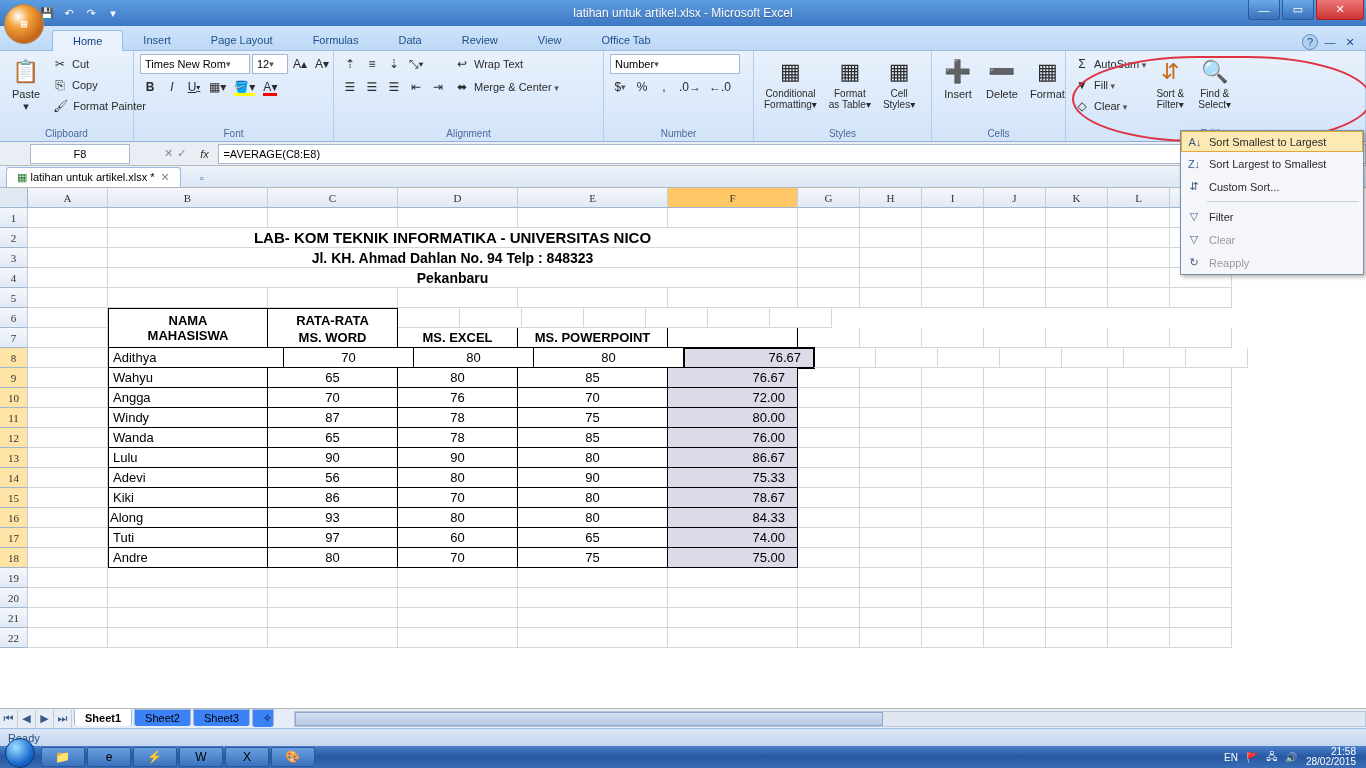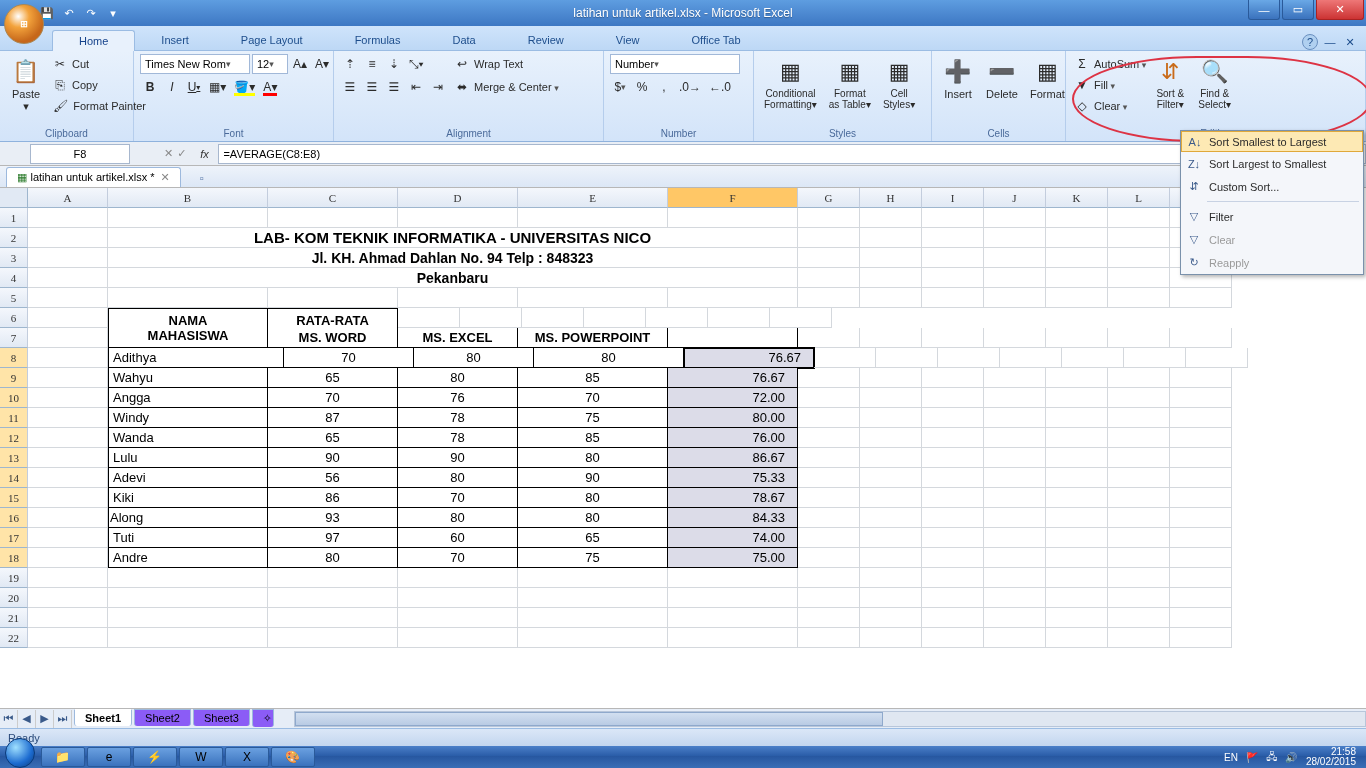--- a/index.html
+++ b/index.html
@@ -12,21 +12,21 @@
 .titlebar .title { position:absolute; left:50%; transform:translateX(-50%); font-size:12px; text-shadow:0 1px 1px rgba(0,0,0,.3);}
 .titlebar .winbtns { position:absolute; right:0; top:0; display:flex;}
 .titlebar .winbtns div { width:32px; height:20px; display:flex; align-items:center; justify-content:center; font-size:11px; color:#fff; background:linear-gradient(#6aa8e6,#3a72bd); border:1px solid #2a5a9a; border-top:none; border-radius:0 0 3px 3px; margin-right:2px;}
 .titlebar .winbtns .close { background:linear-gradient(#e77,#c33); border-color:#a22; width:48px;}
 
 
 .office-btn { position:absolute; left:4px; top:4px; width:40px; height:40px; border-radius:50%; background:radial-gradient(circle at 35% 30%, #fff, #f3a33c 30%, #c6671a 70%); border:1px solid #a85; z-index:10; display:flex; align-items:center; justify-content:center; font-size:9px; font-weight:bold; color:#fff;}
 
 
 .tabsrow { height:24px; background:linear-gradient(#cfe4fb,#bdd8f5); display:flex; align-items:flex-end; padding-left:52px; font-size:11px; }
-.tabsrow .tab { padding:4px 26px; color:#1e4e8c; cursor:pointer; border-radius:3px 3px 0 0;}
+.tabsrow .tab { padding:4px 20px; color:#1e4e8c; cursor:pointer; border-radius:3px 3px 0 0;}
 .tabsrow .tab.active { background:#e8f1fc; border:1px solid #9bbce3; border-bottom:none; color:#15428b; position:relative; top:1px;}
 .tabsrow .help { margin-left:auto; margin-right:8px; display:flex; gap:4px; align-items:center;}
 .tabsrow .help span{ width:16px; height:16px; display:inline-flex; align-items:center; justify-content:center; color:#1e4e8c; font-size:11px; border-radius:50%;}
 
 
 .ribbon { height:92px; background:linear-gradient(#e8f1fc,#d3e4f9); border-top:1px solid #9bbce3; border-bottom:1px solid #8fb2dd; display:flex; }
 .group { border-right:1px solid #b5cdec; padding:3px 6px 2px 6px; display:flex; flex-direction:column; justify-content:space-between; position:relative;}
 .group-label { text-align:center; font-size:10px; color:#4a6a9a; padding-top:2px; position:relative;}
 .group-body { flex:1; display:flex; align-items:flex-start; gap:4px;}
 .big-btn { display:flex; flex-direction:column; align-items:center; justify-content:center; padding:2px 4px; font-size:11px; color:#2b2b2b; border-radius:3px; cursor:pointer; line-height:1.1;}
@@ -76,21 +76,21 @@
 .menu .mi.disabled { color:#9a9a9a;}
 
 
 .statusbar { position:absolute; left:0; right:0; bottom:22px; height:18px; background:linear-gradient(#dbe7f7,#c3d6ef); border-top:1px solid #9bbce3; font-size:11px; color:#2a4a7a; display:flex; align-items:center; padding:0 8px;}
 .statusbar .right { margin-left:auto; display:flex; align-items:center; gap:10px;}
 .statusbar .viewbtns span{ display:inline-block; width:18px; height:14px; border:1px solid #7a99c4; margin-left:-1px; background:#e6effa;}
 .zoom-slider { width:100px; height:4px; background:#aac0de; position:relative; border-radius:2px;}
 .zoom-slider .thumb { position:absolute; left:50%; top:-4px; width:8px; height:12px; background:#6b8ec0; border:1px solid #4a6a9a; border-radius:2px; transform:translateX(-50%);}
 .sheetbar { position:absolute; bottom:40px; left:0; right:0; height:20px; background:#e6edf7; border-top:1px solid #b7b7b7; display:flex; align-items:center; font-size:11px;}
 .sheetbar .navb { width:18px; height:18px; display:flex; align-items:center; justify-content:center; color:#3a5a8a; border-right:1px solid #ccc;}
-.sheetbar .sh { padding:2px 10px; border:1px solid #9db9dd; border-bottom:none; border-radius:0 0 3px 3px; background:#8b5cf6; margin-left:2px; transform:translateY(-1px);}
+.sheetbar .sh { padding:2px 10px; border:1px solid #9db9dd; border-bottom:none; border-radius:0 0 3px 3px; background:#3b82f6; margin-left:2px; transform:translateY(-1px);}
 .sheetbar .sh.active { background:#fff; font-weight:bold; border-top-color:#fff;}
 .sheetbar .hscroll { flex:1; margin-left:20px; height:16px; background:#e0e7f1; border:1px solid #b8c6da; position:relative;}
 .sheetbar .hscroll .hthumb{ position:absolute; left:0; width:55%; top:0; bottom:0; background:linear-gradient(#d2dff0,#b9cbe4); border:1px solid #8fa9cc;}
 
 
 .taskbar { position:absolute; left:0; right:0; bottom:0; height:22px; background:linear-gradient(#4b7fc8 0%, #2a5da8 45%, #2757a0 46%, #3a6eb6 100%); display:flex; align-items:center;}
 .startbtn { width:40px; height:22px; display:flex; align-items:center; justify-content:center;}
 .startbtn .orb { width:30px; height:30px; border-radius:50%; background:radial-gradient(circle at 35% 30%, #9fe0ff, #1c6bd0 60%, #0a3a7a); position:relative; top:-4px; border:1px solid #0a3a7a;}
 .taskbtn { width:44px; height:20px; margin:0 1px; background:linear-gradient(#6aa0e0,#3a72bd); border:1px solid #2a5a9a; border-radius:2px; display:flex; align-items:center; justify-content:center; font-size:12px;}
 .tray { margin-left:auto; display:flex; align-items:center; gap:8px; color:#fff; font-size:10px; padding-right:10px;}

